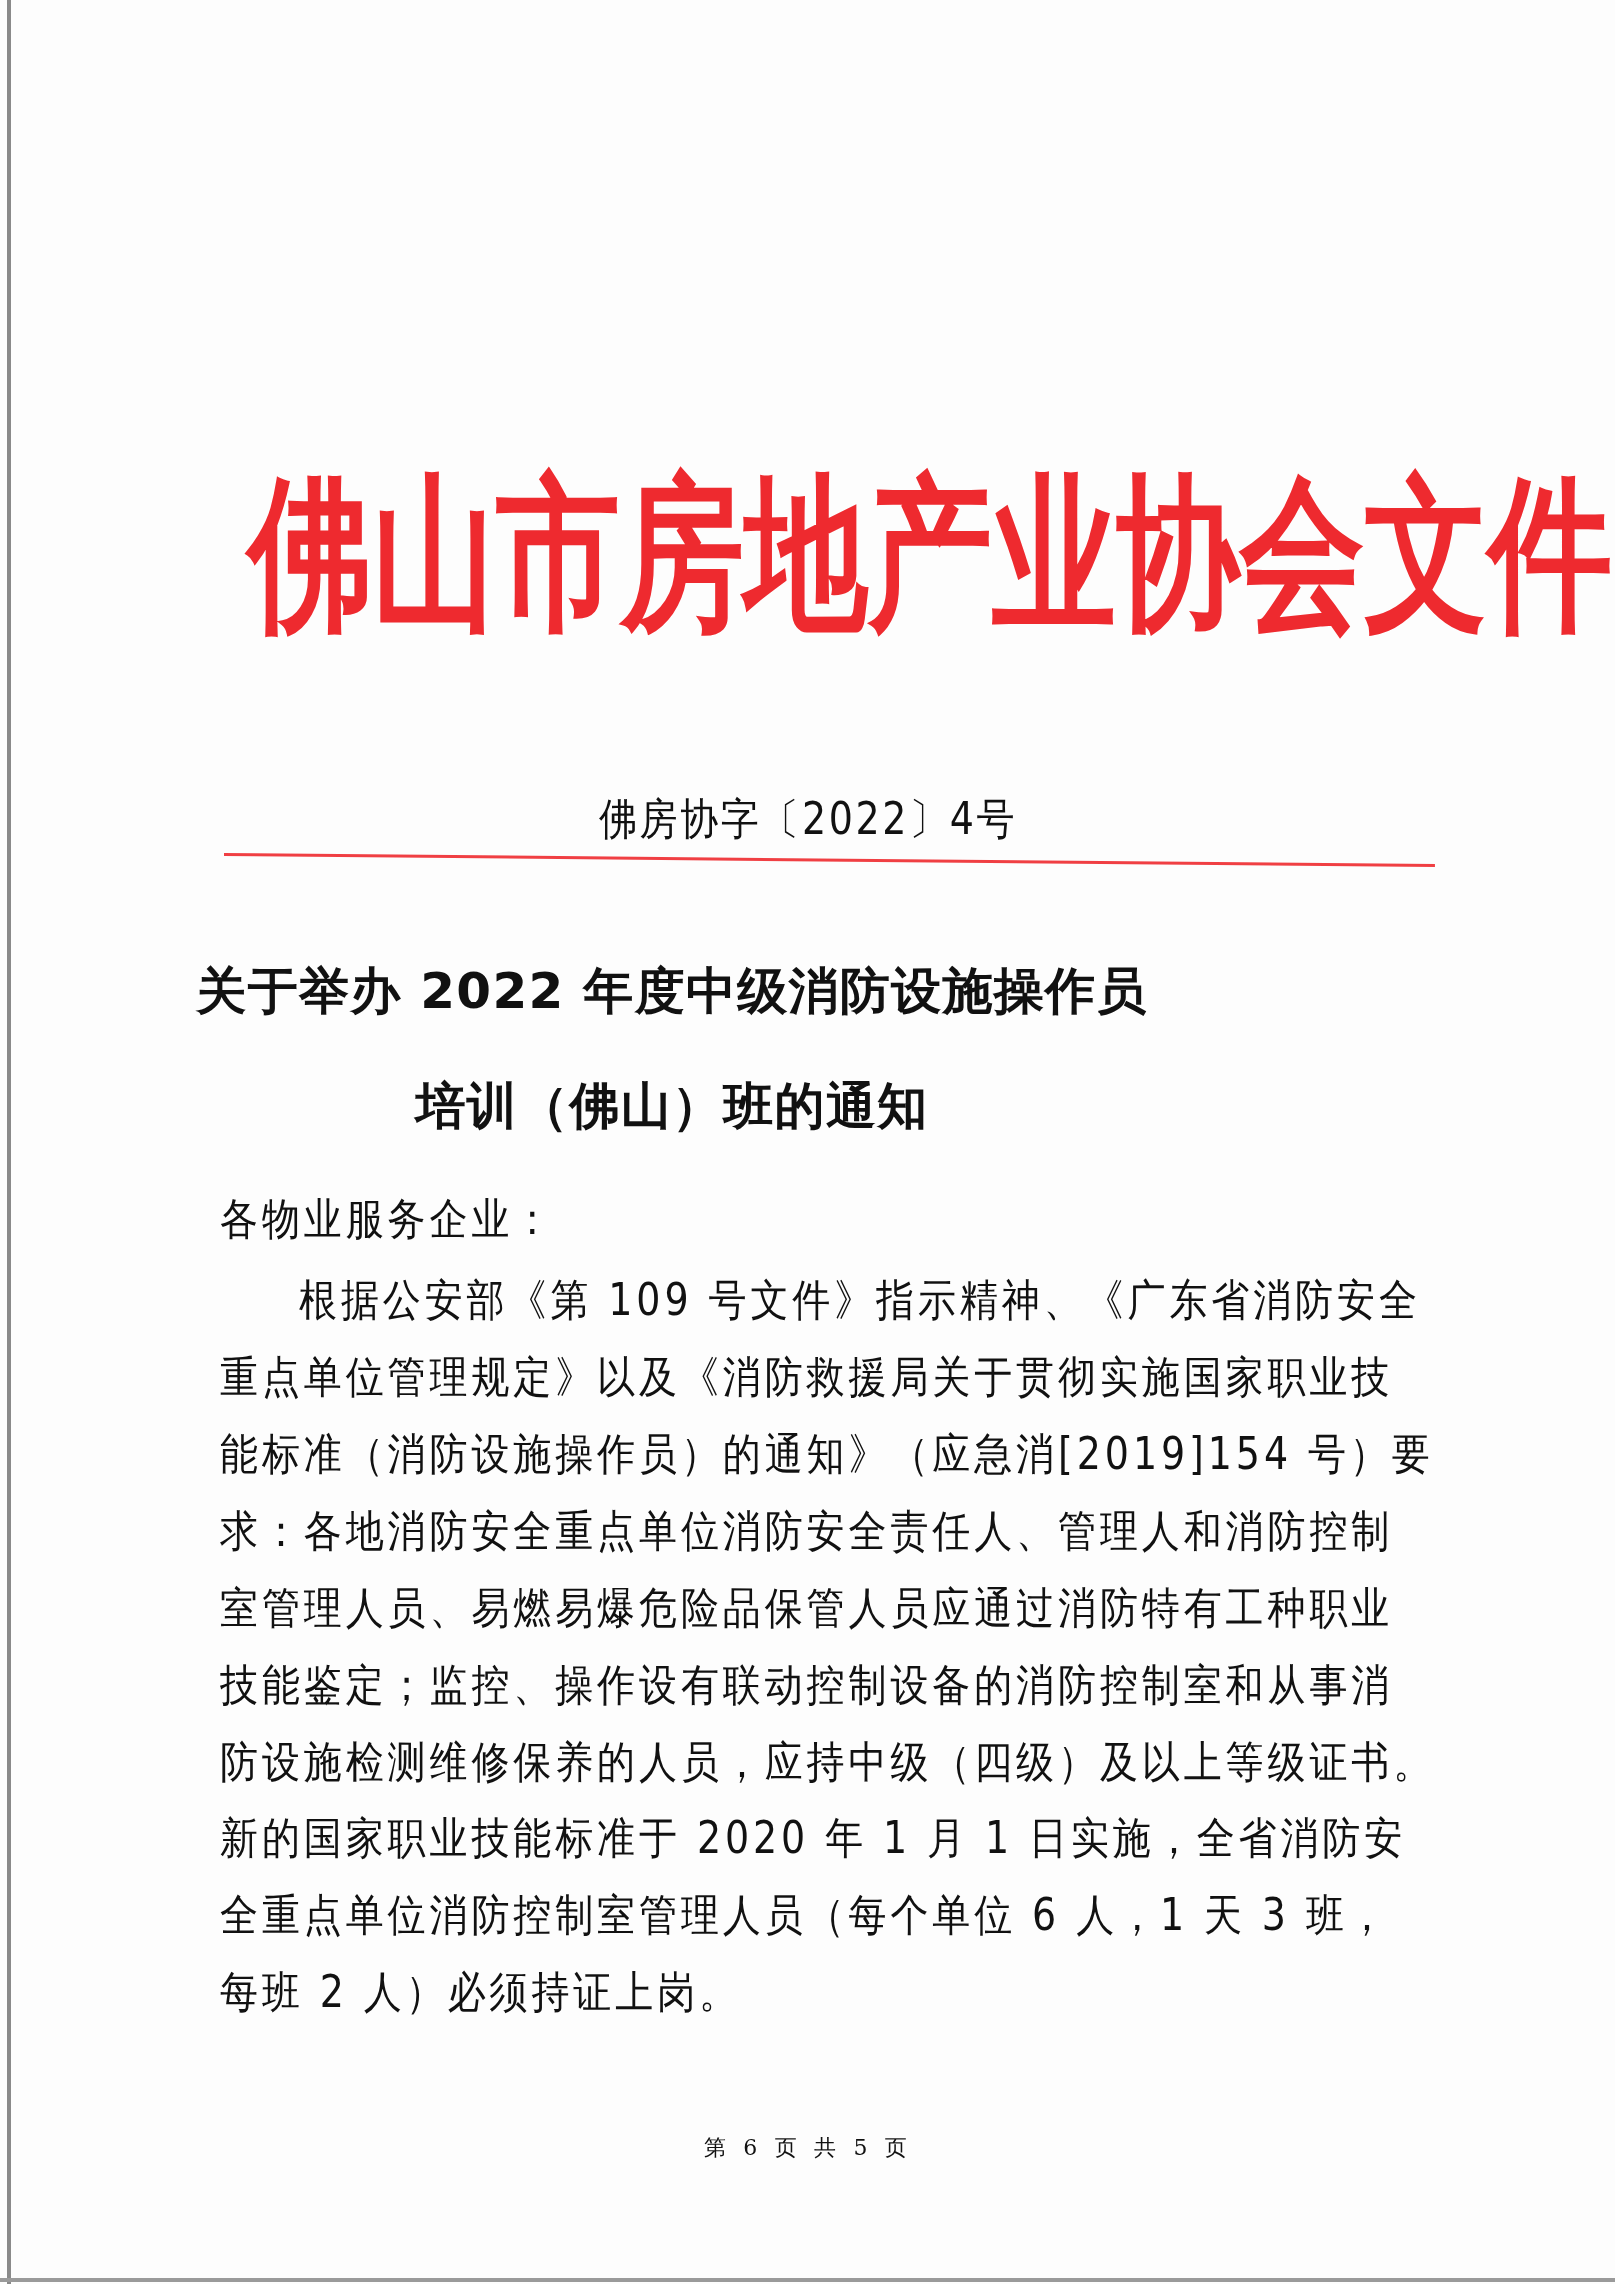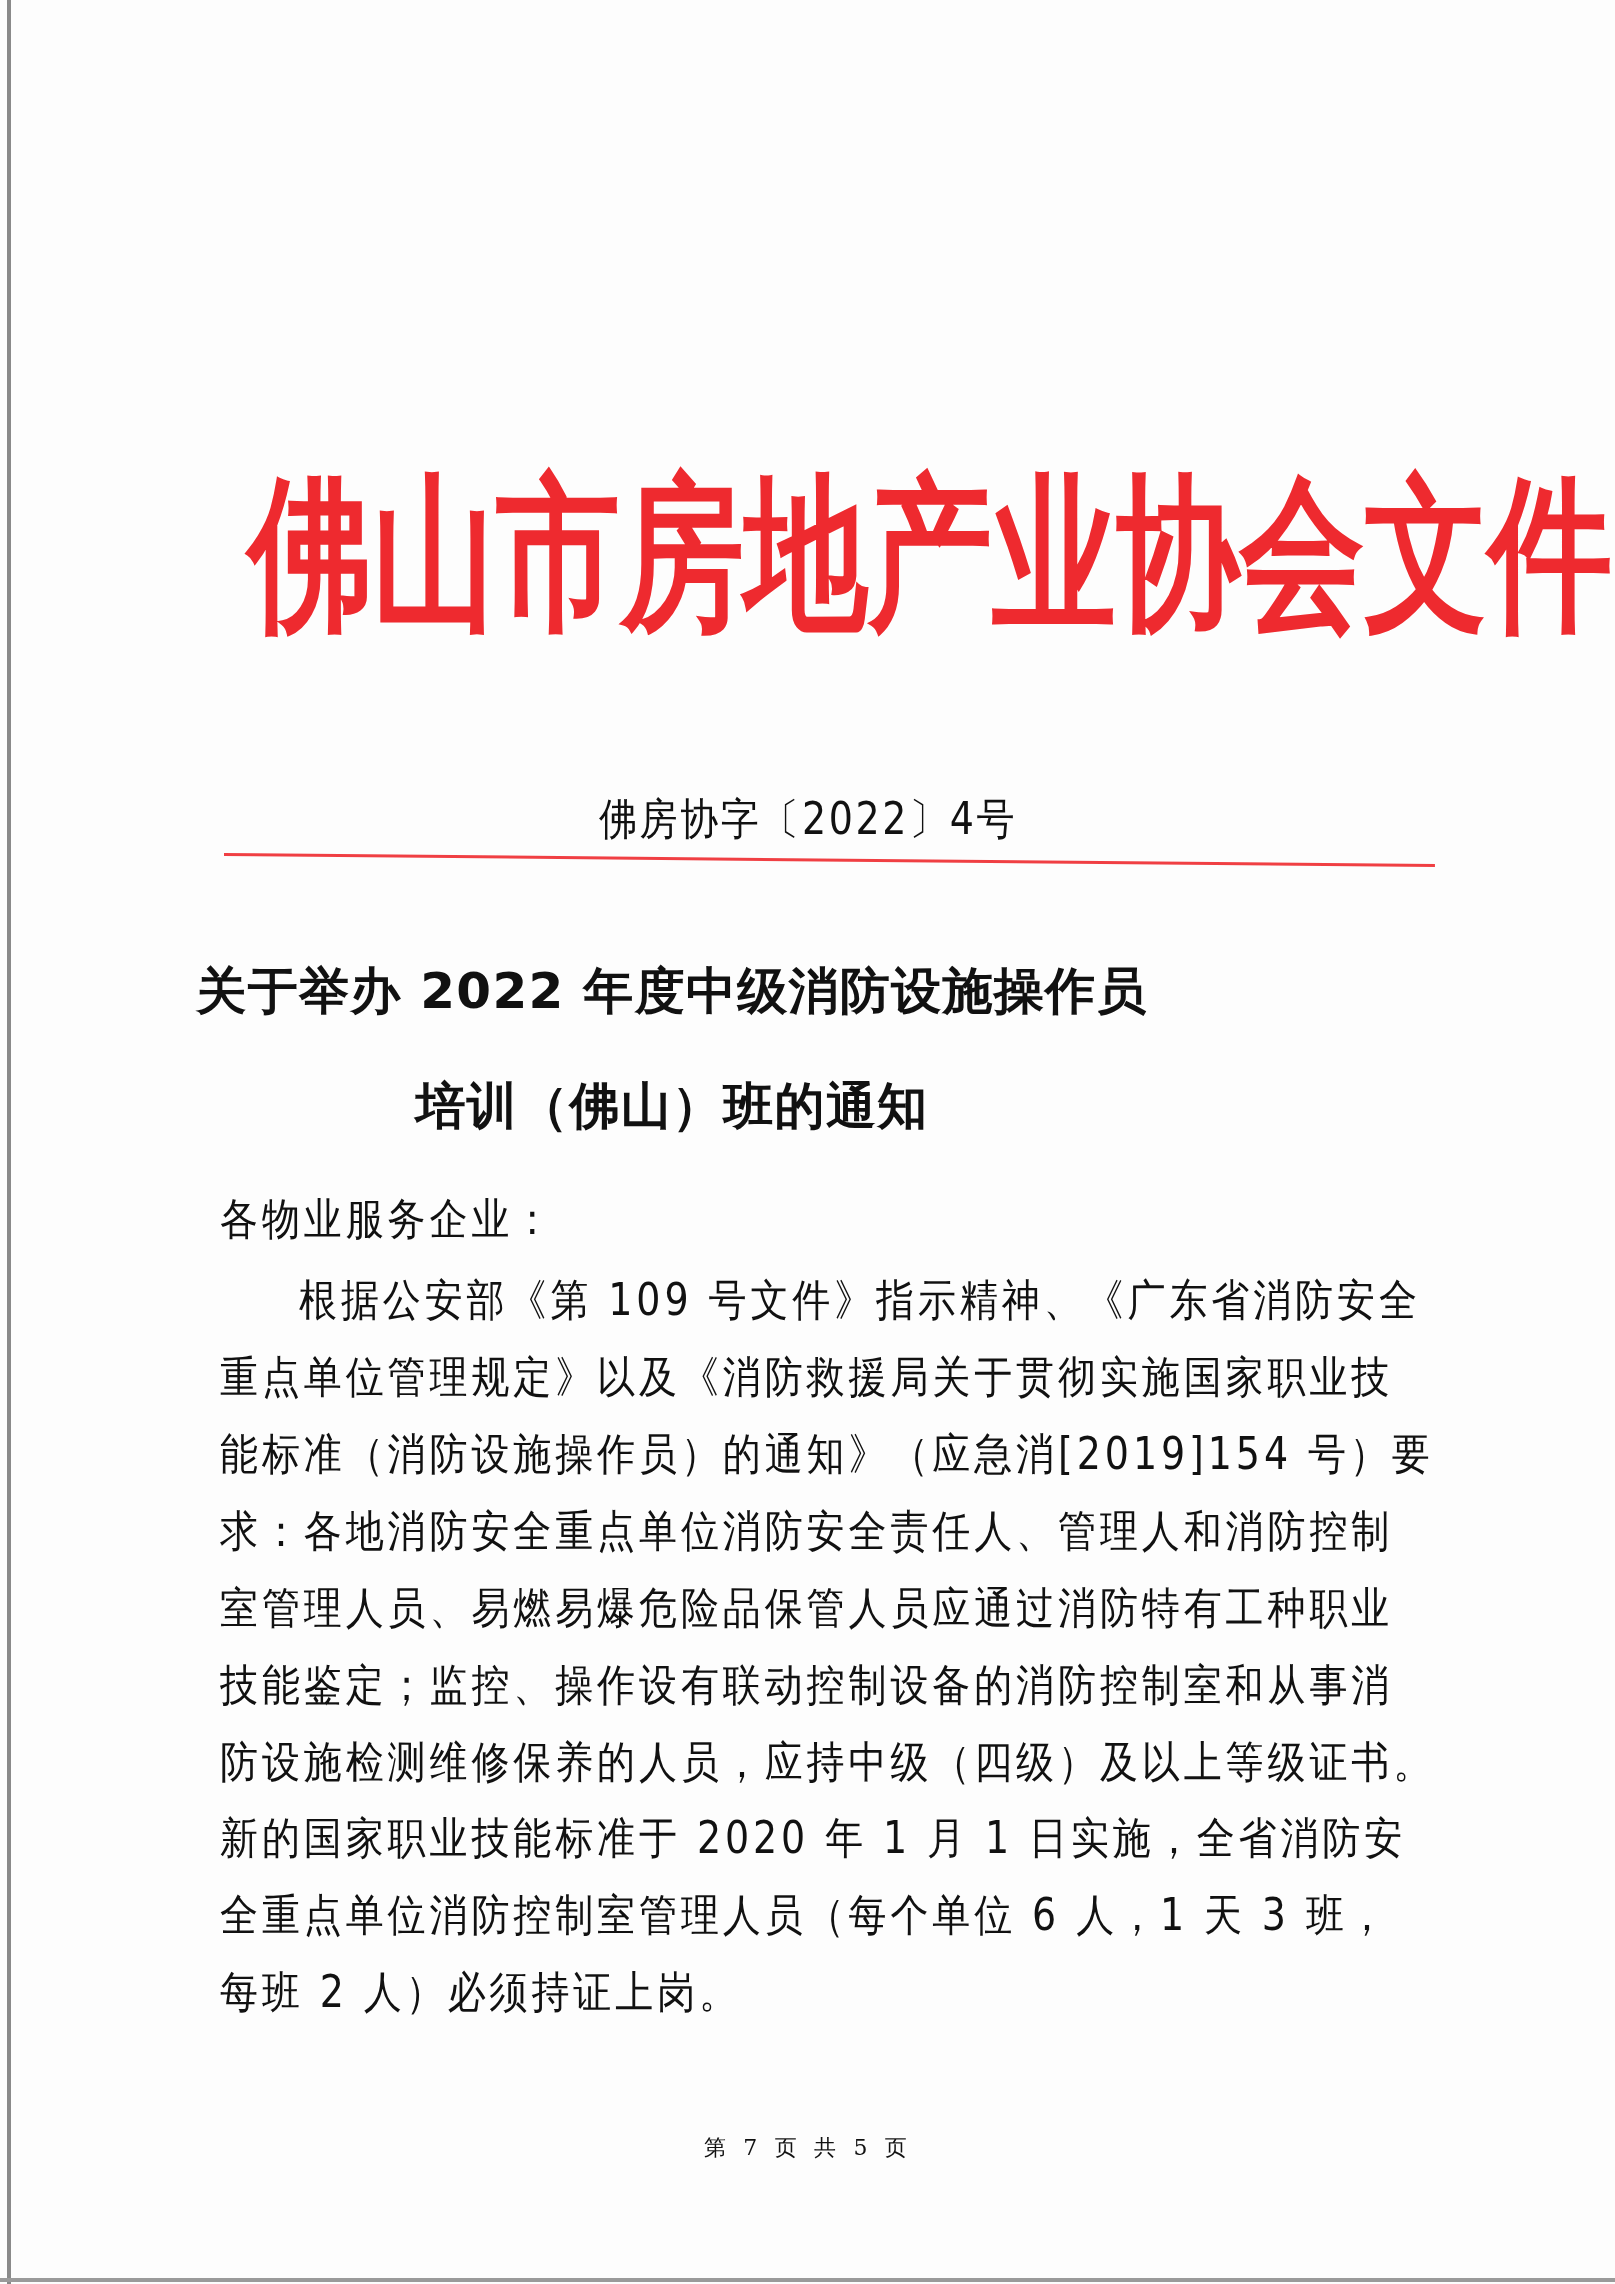--- a/index.html
+++ b/index.html
@@ -144,14 +144,14 @@
 <div class="body-text para-line" style="top:1348px;">重点单位管理规定》以及《消防救援局关于贯彻实施国家职业技</div>
 <div class="body-text para-line" style="top:1425px;">能标准（消防设施操作员）的通知》（应急消[2019]154 号）要</div>
 <div class="body-text para-line" style="top:1502px;">求：各地消防安全重点单位消防安全责任人、管理人和消防控制</div>
 <div class="body-text para-line" style="top:1579px;">室管理人员、易燃易爆危险品保管人员应通过消防特有工种职业</div>
 <div class="body-text para-line" style="top:1656px;">技能鉴定；监控、操作设有联动控制设备的消防控制室和从事消</div>
 <div class="body-text para-line" style="top:1733px;">防设施检测维修保养的人员，应持中级（四级）及以上等级证书。</div>
 <div class="body-text para-line" style="top:1809px;">新的国家职业技能标准于 2020 年 1 月 1 日实施，全省消防安</div>
 <div class="body-text para-line" style="top:1886px;">全重点单位消防控制室管理人员（每个单位 6 人，1 天 3 班，</div>
 <div class="body-text para-line" style="top:1963px;">每班 2 人）必须持证上岗。</div>
 
-<div class="footer">第 7 页 共 5 页</div>
+<div class="footer">第 6 页 共 5 页</div>
 
 
 </body></html>

